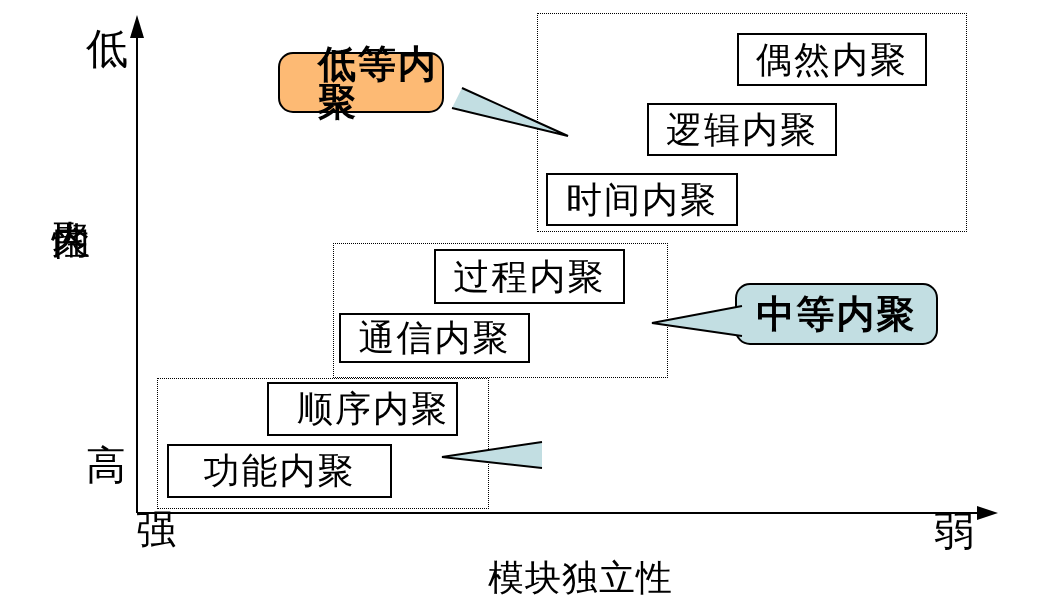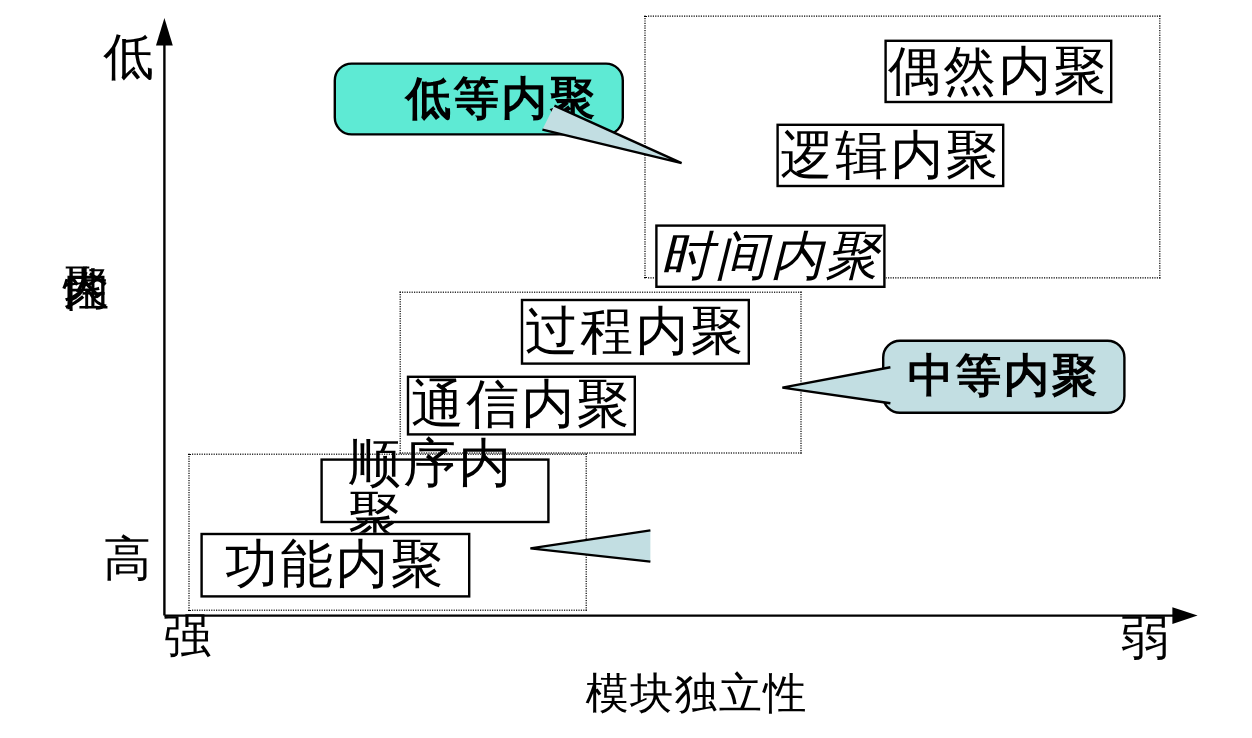--- a/index.html
+++ b/index.html
@@ -27,21 +27,21 @@
     background: transparent;
     z-index: 2;
   }
   .cohesion-box {
     position: absolute;
     border: 2px solid #000000;
     background: #ffffff;
     display: flex;
     align-items: center;
     justify-content: center;
-    font-size: 44px;
+    font-size: 36px;
     letter-spacing: 2px;
     color: #000000;
     z-index: 3;
     line-height: 1;
   }
   .callout {
     position: absolute;
     border: 2px solid #000000;
     border-radius: 15px;
     background: #c2dee2;
@@ -83,27 +83,27 @@
     <line x1="137" y1="513" x2="982" y2="513" stroke="#000000" stroke-width="2"></line>
     <polygon points="998,513 977,506 977,520" fill="#000000"></polygon>
   </svg>
 
   <div class="group-box" style="left:537px; top:13px; width:430px; height:219px;"></div>
   <div class="group-box" style="left:333px; top:243px; width:335px; height:135px;"></div>
   <div class="group-box" style="left:157px; top:378px; width:332px; height:131px;"></div>
 
   <div class="cohesion-box" style="left:737px; top:33px; width:190px; height:53px;">偶然内聚</div>
   <div class="cohesion-box" style="left:647px; top:103px; width:190px; height:53px;">逻辑内聚</div>
-  <div class="cohesion-box" style="left:546px; top:187px; width:192px; height:53px;font-style:italic;">时间内聚</div>
+  <div class="cohesion-box" style="left:546px; top:173px; width:192px; height:53px;">时间内聚</div>
   <div class="cohesion-box" style="left:434px; top:249px; width:191px; height:55px;">过程内聚</div>
   <div class="cohesion-box" style="left:339px; top:313px; width:191px; height:50px;">通信内聚</div>
   <div class="cohesion-box" style="left:267px; top:382px; width:191px; height:54px;padding-left:21px;">顺序内聚</div>
   <div class="cohesion-box" style="left:167px; top:444px; width:225px; height:54px;">功能内聚</div>
 
-  <div class="callout" style="left: 278px; top: 52px; width: 242px; height: 61px; background-color: #5eead4; padding-left: 38px;">低等内聚</div>
+  <div class="callout" style="left: 278px; top: 52px; width: 166px; height: 61px; background-color: #fdba74; padding-left: 38px;">低等内聚</div>
   <div class="callout" style="left: 735px; top: 283px; width: 203px; height: 62px; background-color: rgb(194, 222, 226);">中等内聚</div>
 
   <svg class="layer" id="tails-layer" viewBox="0 0 1043 615" xmlns="http://www.w3.org/2000/svg">
     <path d="M 462 88 L 568 136 L 452 108" stroke="#000000" stroke-width="2" fill="#c2dee2"></path>
     <path d="M 742 306 L 652 323 L 742 336" stroke="#000000" stroke-width="2" fill="#c2dee2"></path>
     <path d="M 542 442 L 442 457 L 542 468" stroke="#000000" stroke-width="2" fill="#c2dee2"></path>
   </svg>
 
   <div class="axis-label" id="label-y-top">低</div>
   <div class="axis-label" id="label-y-axis">内聚性</div>

